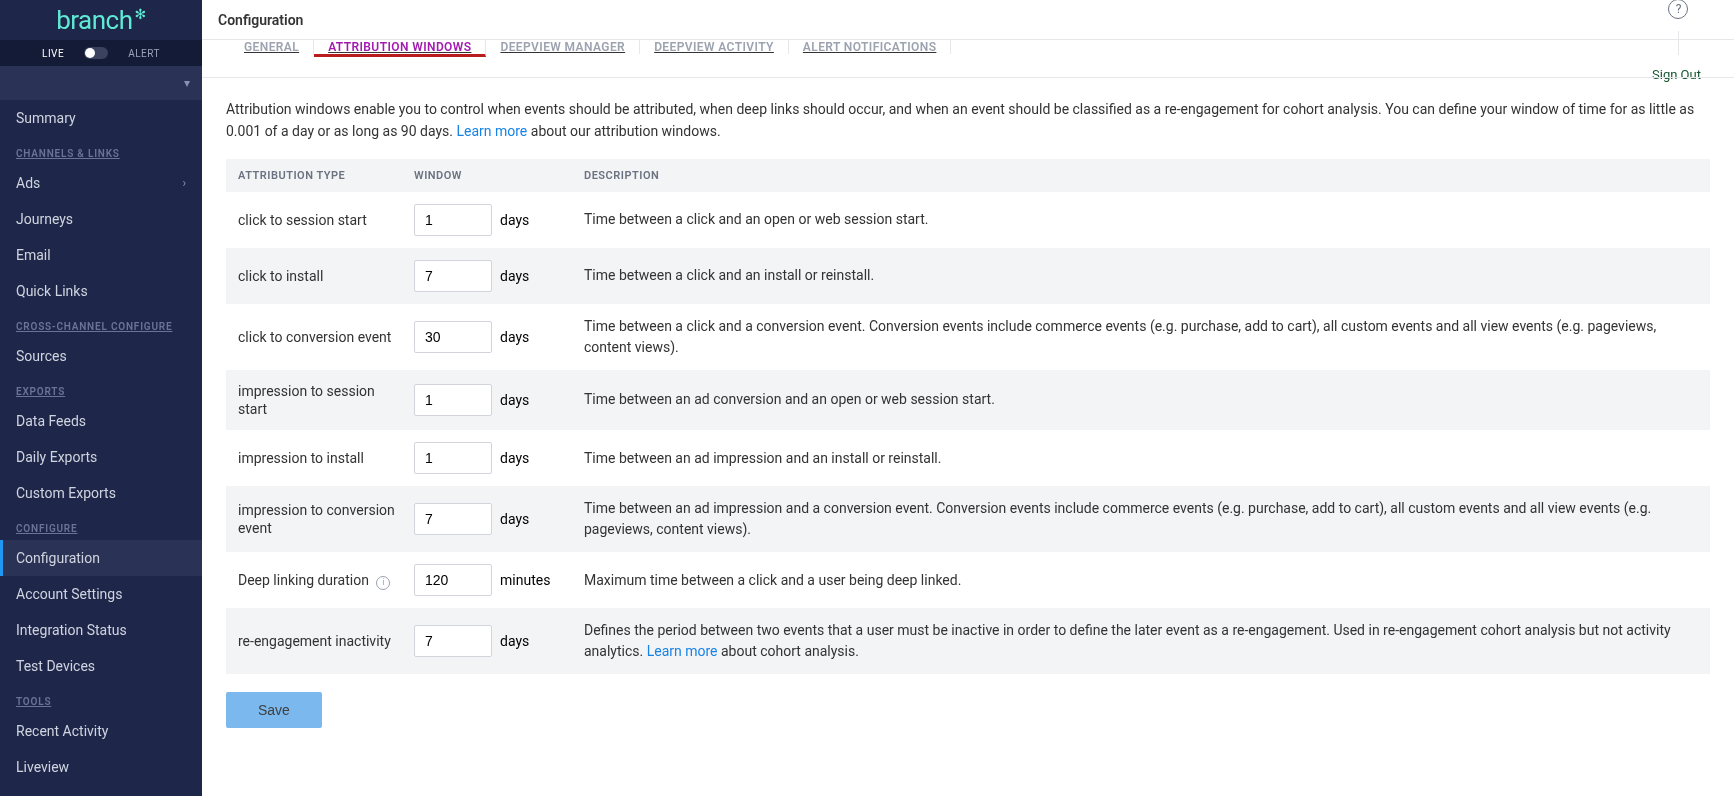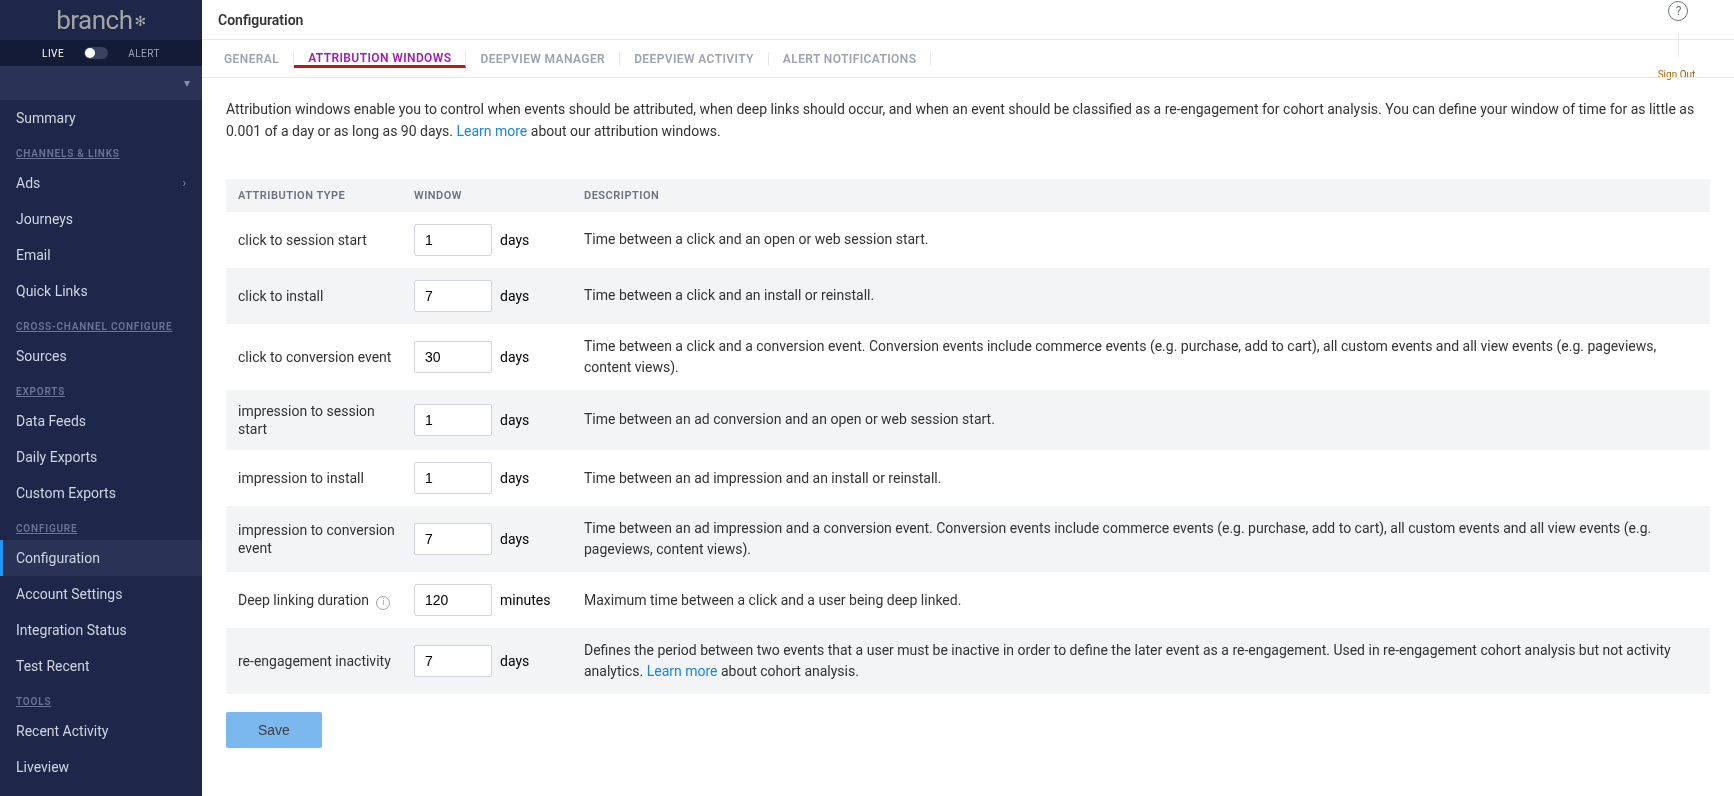--- a/index.html
+++ b/index.html
@@ -2,48 +2,48 @@
 <html><head>
 <meta charset="utf-8">
 <style>
 * { box-sizing: border-box; margin: 0; padding: 0; }
 body { font-family: -apple-system, BlinkMacSystemFont, "Segoe UI", Roboto, sans-serif; font-size: 14px; color: #333; background: #fff; }
 .app { display: flex; height: 796px; width: 1734px; }
 
 
 .sidebar { width: 202px; background: #1e2749; color: #fff; display: flex; flex-direction: column; flex-shrink: 0; }
 .logo-area { height: 40px; display: flex; align-items: center; justify-content: center; padding: 0 20px; }
-.logo { font-size: 26px; font-weight: 400; color: #a3a3a3; letter-spacing: -0.5px; display:flex; align-items:flex-end; gap:2px;}
+.logo { font-size: 26px; font-weight: 400; color: #5eead4; letter-spacing: -0.5px; display:flex; align-items:center; gap:2px;}
 .logo-icon { font-size: 14px; position: relative; top:-6px; }
 .env-toggle { height: 26px; background: #141b36; display: flex; align-items: center; justify-content: center; gap: 20px; font-size: 10px; color: #9ca3b8; letter-spacing: 0.5px; }
 .toggle-track { width: 24px; height: 12px; background: #3a4260; border-radius: 6px; position: relative; }
 .toggle-thumb { width: 10px; height: 10px; background: #fff; border-radius: 50%; position: absolute; top: 1px; left: 1px; }
 .env-label-active { color: #fff; }
 .app-select { height: 34px; background: #2a3356; display: flex; align-items: center; justify-content: flex-end; padding: 0 12px; color: #8892b0; cursor: pointer; }
 .nav-item { padding: 10px 16px; color: #d0d4e0; font-size: 14px; cursor: pointer; display: flex; align-items: center; justify-content: space-between; }
 .nav-item.active { background: #2a3356; border-left: 3px solid #2196f3; padding-left: 13px; }
 .nav-header { padding: 12px 16px 6px; color: #6b7494; font-size: 10px; letter-spacing: 0.8px; font-weight: 600; text-decoration: underline; }
 .chevron { color: #8892b0; font-size: 12px; }
 
 
 .main { flex: 1; display: flex; flex-direction: column; overflow: hidden; }
 .topbar { height: 40px; border-bottom: 1px solid #e5e7eb; display: flex; align-items: center; padding: 0 16px; justify-content: space-between; }
 .page-title { font-weight: 600; font-size: 14px; color: #333; }
 .topbar-right { display: flex; align-items: center; gap: 12px; flex-direction: column; }
 .btn-create { background: #1783e6; color: #fff; border: none; border-radius: 4px; padding: 7px 20px; font-size: 13px; font-weight: 500; cursor: pointer; }
 .help-icon { width: 20px; height: 20px; border: 1.5px solid #6b7280; border-radius: 50%; display: flex; align-items: center; justify-content: center; color: #6b7280; font-size: 12px; cursor: pointer; }
 .divider-v { width: 1px; height: 24px; background: #e5e7eb; }
-.signout { color: #a16207; font-size: 10px; cursor: pointer; padding-right:4px;}
-
-.tabs { height: 38px; border-bottom: 1px solid #e5e7eb; display: flex; align-items: center; padding: 0 8px; }
+.signout { color: #14532d; font-size: 13px; cursor: pointer; padding-right:4px;}
+
+.tabs { height: 38px; border-bottom: 1px solid #e5e7eb; display: flex; align-items: flex-start; padding: 0 28px; text-decoration: underline; }
 .tab { padding: 0 14px; display: flex; align-items: center; font-size: 12px; font-weight: 600; letter-spacing: 0.4px; color: #9ca3af; cursor: pointer; border-right: 1px solid #e5e7eb; }
 .tab.active { color: #a21caf; border-bottom: 3px solid #b91c1c; margin-bottom: -1px; }
 
 .content { padding: 20px 24px; overflow-y: auto; flex: 1; }
-.intro { font-size: 14px; color: #333; line-height: 1.6; margin-bottom: 36px; }
+.intro { font-size: 14px; color: #333; line-height: 1.6; margin-bottom: 16px; }
 .link { color: #1783e6; cursor: pointer; }
 
 .attr-table { width: 100%; }
 .thead { display: flex; background: #f3f4f6; padding: 10px 8px; font-size: 11px; font-weight: 600; letter-spacing: 0.5px; color: #6b7280; }
 .col-type { width: 180px; flex-shrink: 0; padding-left: 4px; }
 .col-window { width: 162px; flex-shrink: 0; }
 .col-desc { flex: 1; padding-left: 8px; }
 .trow { display: flex; align-items: center; padding: 12px 8px; font-size: 14px; color: #333; }
 .trow.alt { background: #f3f4f6; }
 .trow .col-type { font-size: 14px; color: #333; line-height:1.3; padding-right:10px;}
@@ -116,21 +116,21 @@
     <div class="nav-item active">
         <span>Configuration</span>
       </div>
     <div class="nav-item">
         <span>Account Settings</span>
       </div>
     <div class="nav-item">
         <span>Integration Status</span>
       </div>
     <div class="nav-item">
-        <span>Test Recent</span>
+        <span>Test Devices</span>
       </div>
 
     <div class="nav-header">TOOLS</div>
     <div class="nav-item">
         <span>Recent Activity</span>
       </div>
     <div class="nav-item">
         <span>Liveview</span>
       </div>
   </div>

